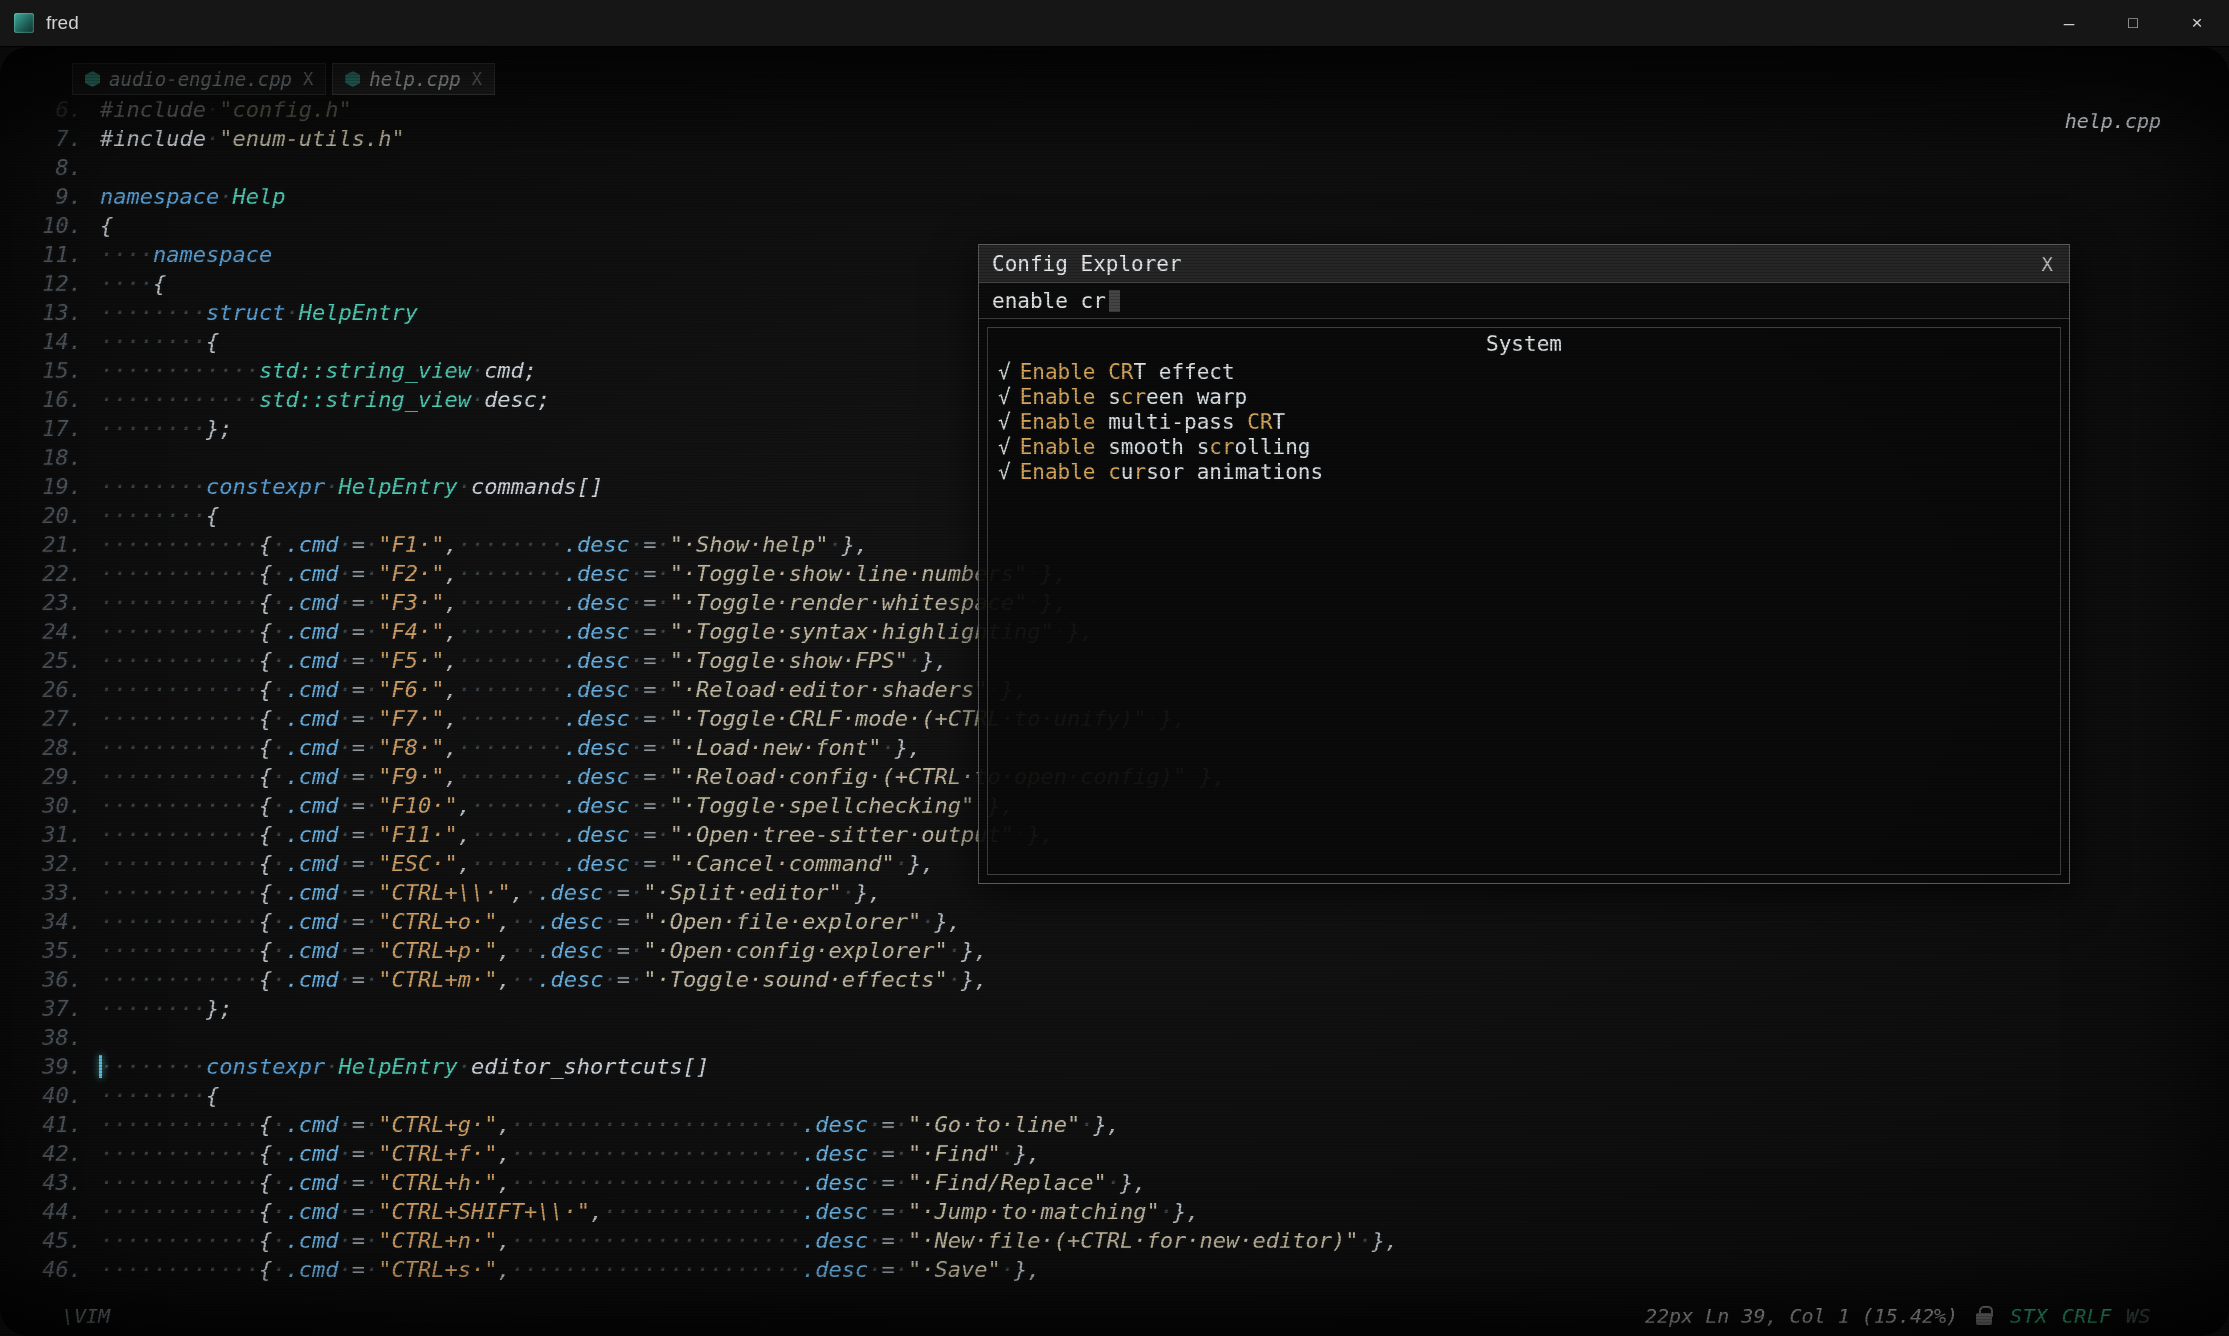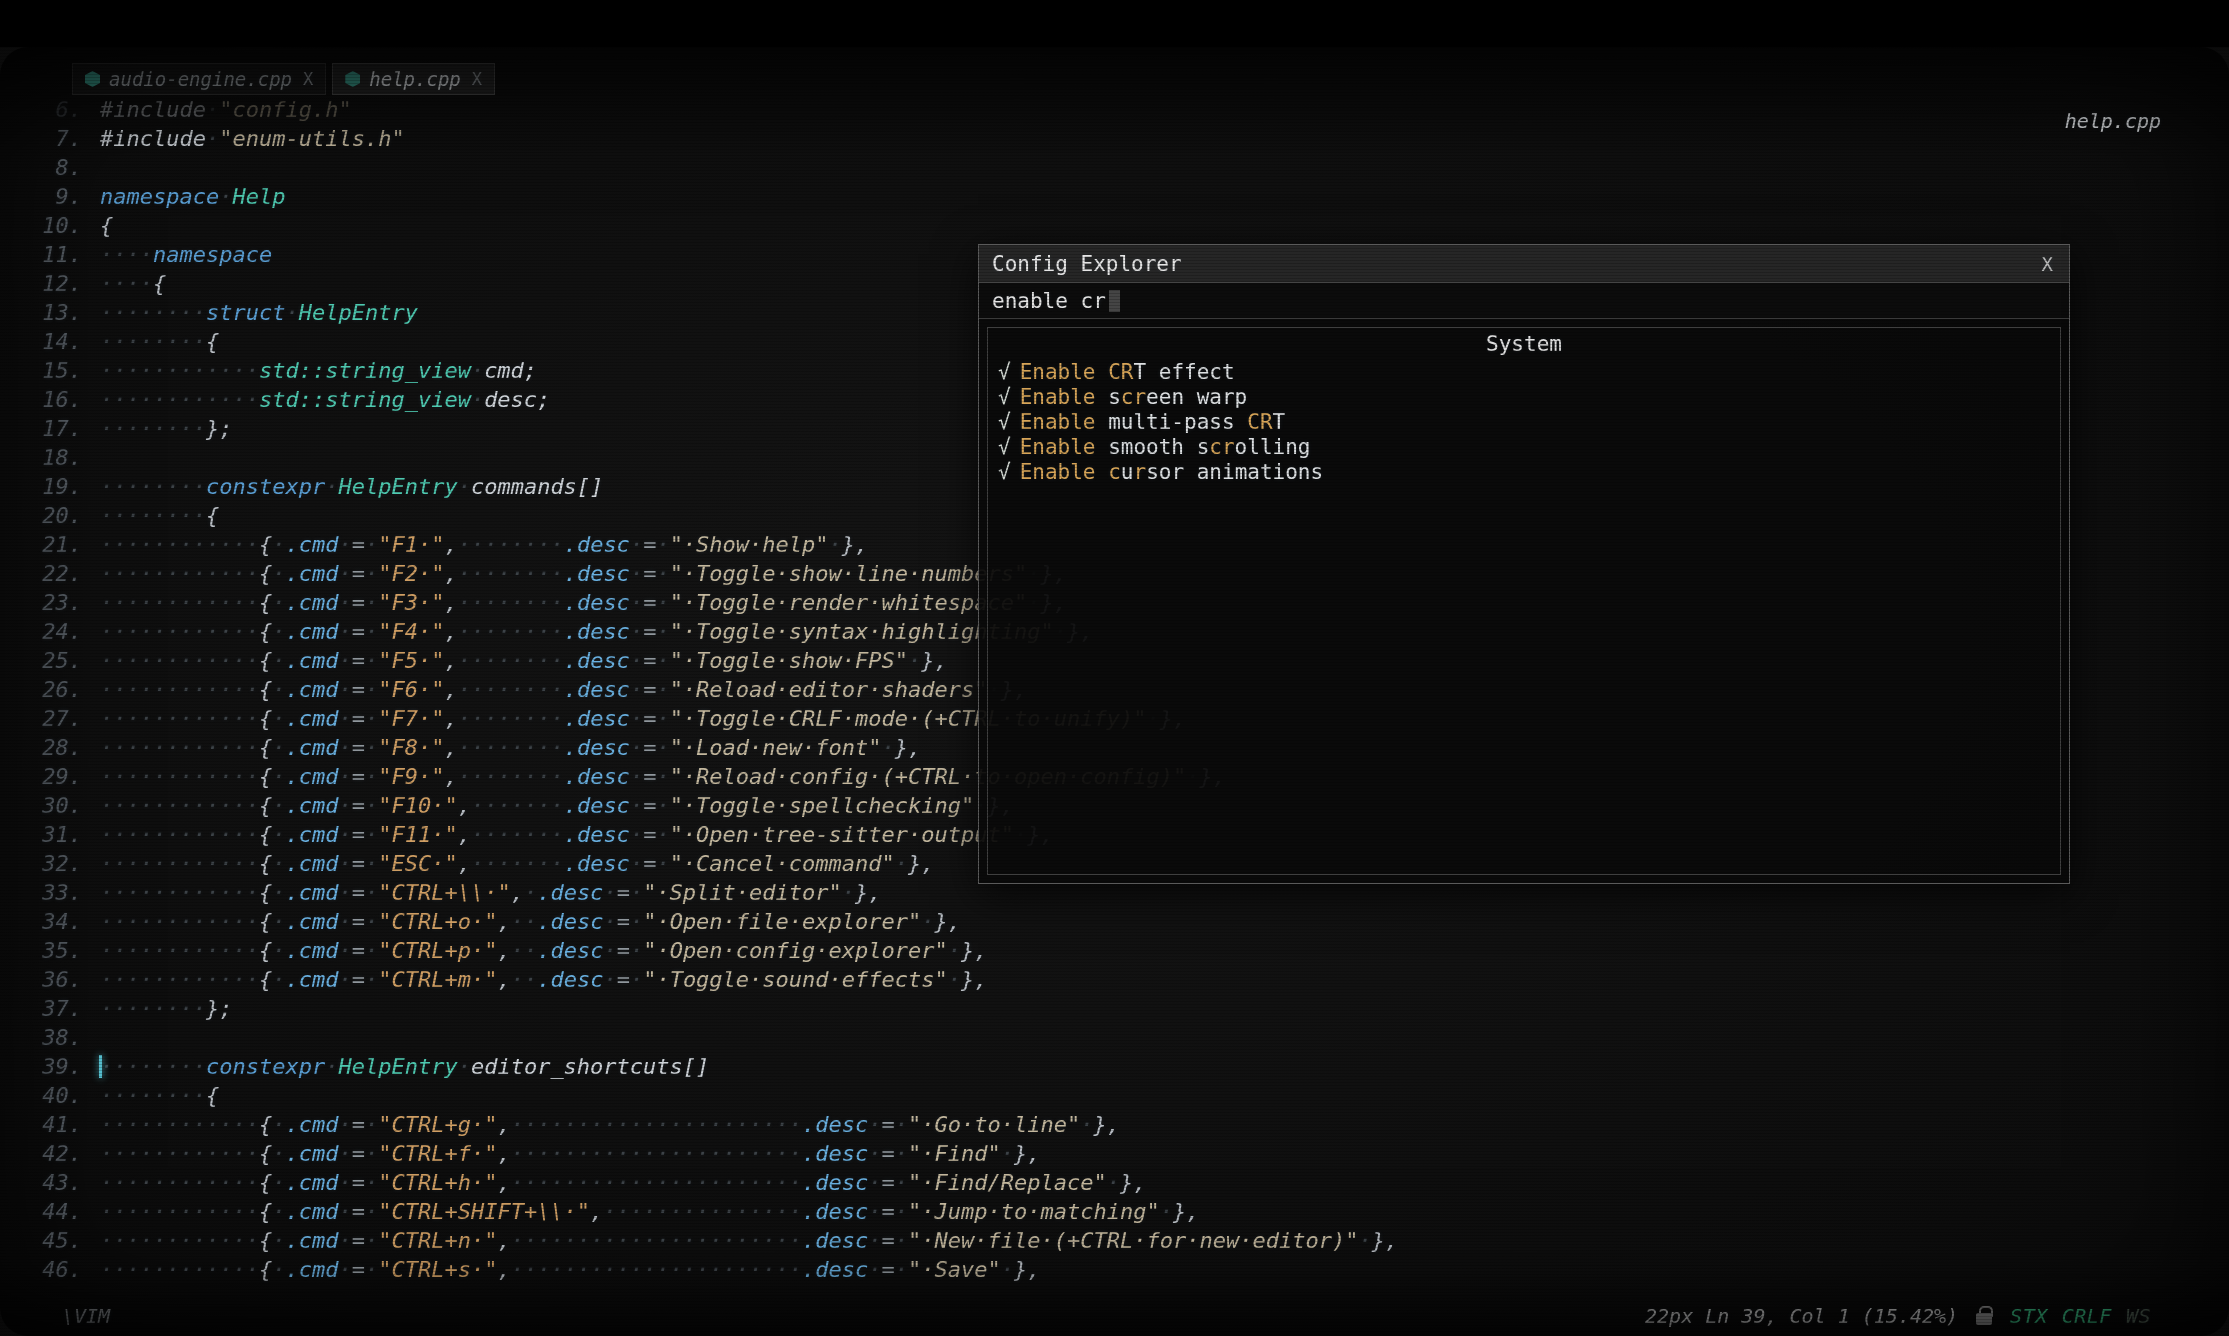--- a/index.html
+++ b/index.html
@@ -105,20 +105,28 @@
   .lock-icon::before{content:"";position:absolute;left:3px;top:-7px;width:10px;height:9px;
              border:2px solid #9a9a9a;border-bottom:none;border-radius:5px 5px 0 0;}
   .status-flags{display:flex;gap:14px;font-style:italic;}
   .flag{letter-spacing:.5px;}
 </style>
 </head>
 <body>
 
 <div class="app">
 
+  <div class="titlebar">
+    <span class="app-icon"></span>
+    <span class="app-title">fred</span>
+    <span class="tb-spacer"></span>
+    <span class="tb-btn">–</span>
+    <span class="tb-btn max">□</span>
+    <span class="tb-btn">×</span>
+  </div>
 
   <div class="screen">
 
     <div class="tabbar">
       <div class="tab">
         <span class="cpp-icon"></span>
         <span class="tab-label">audio-engine.cpp</span>
         <span class="tab-close">X</span>
       </div>
       <div class="tab active">

